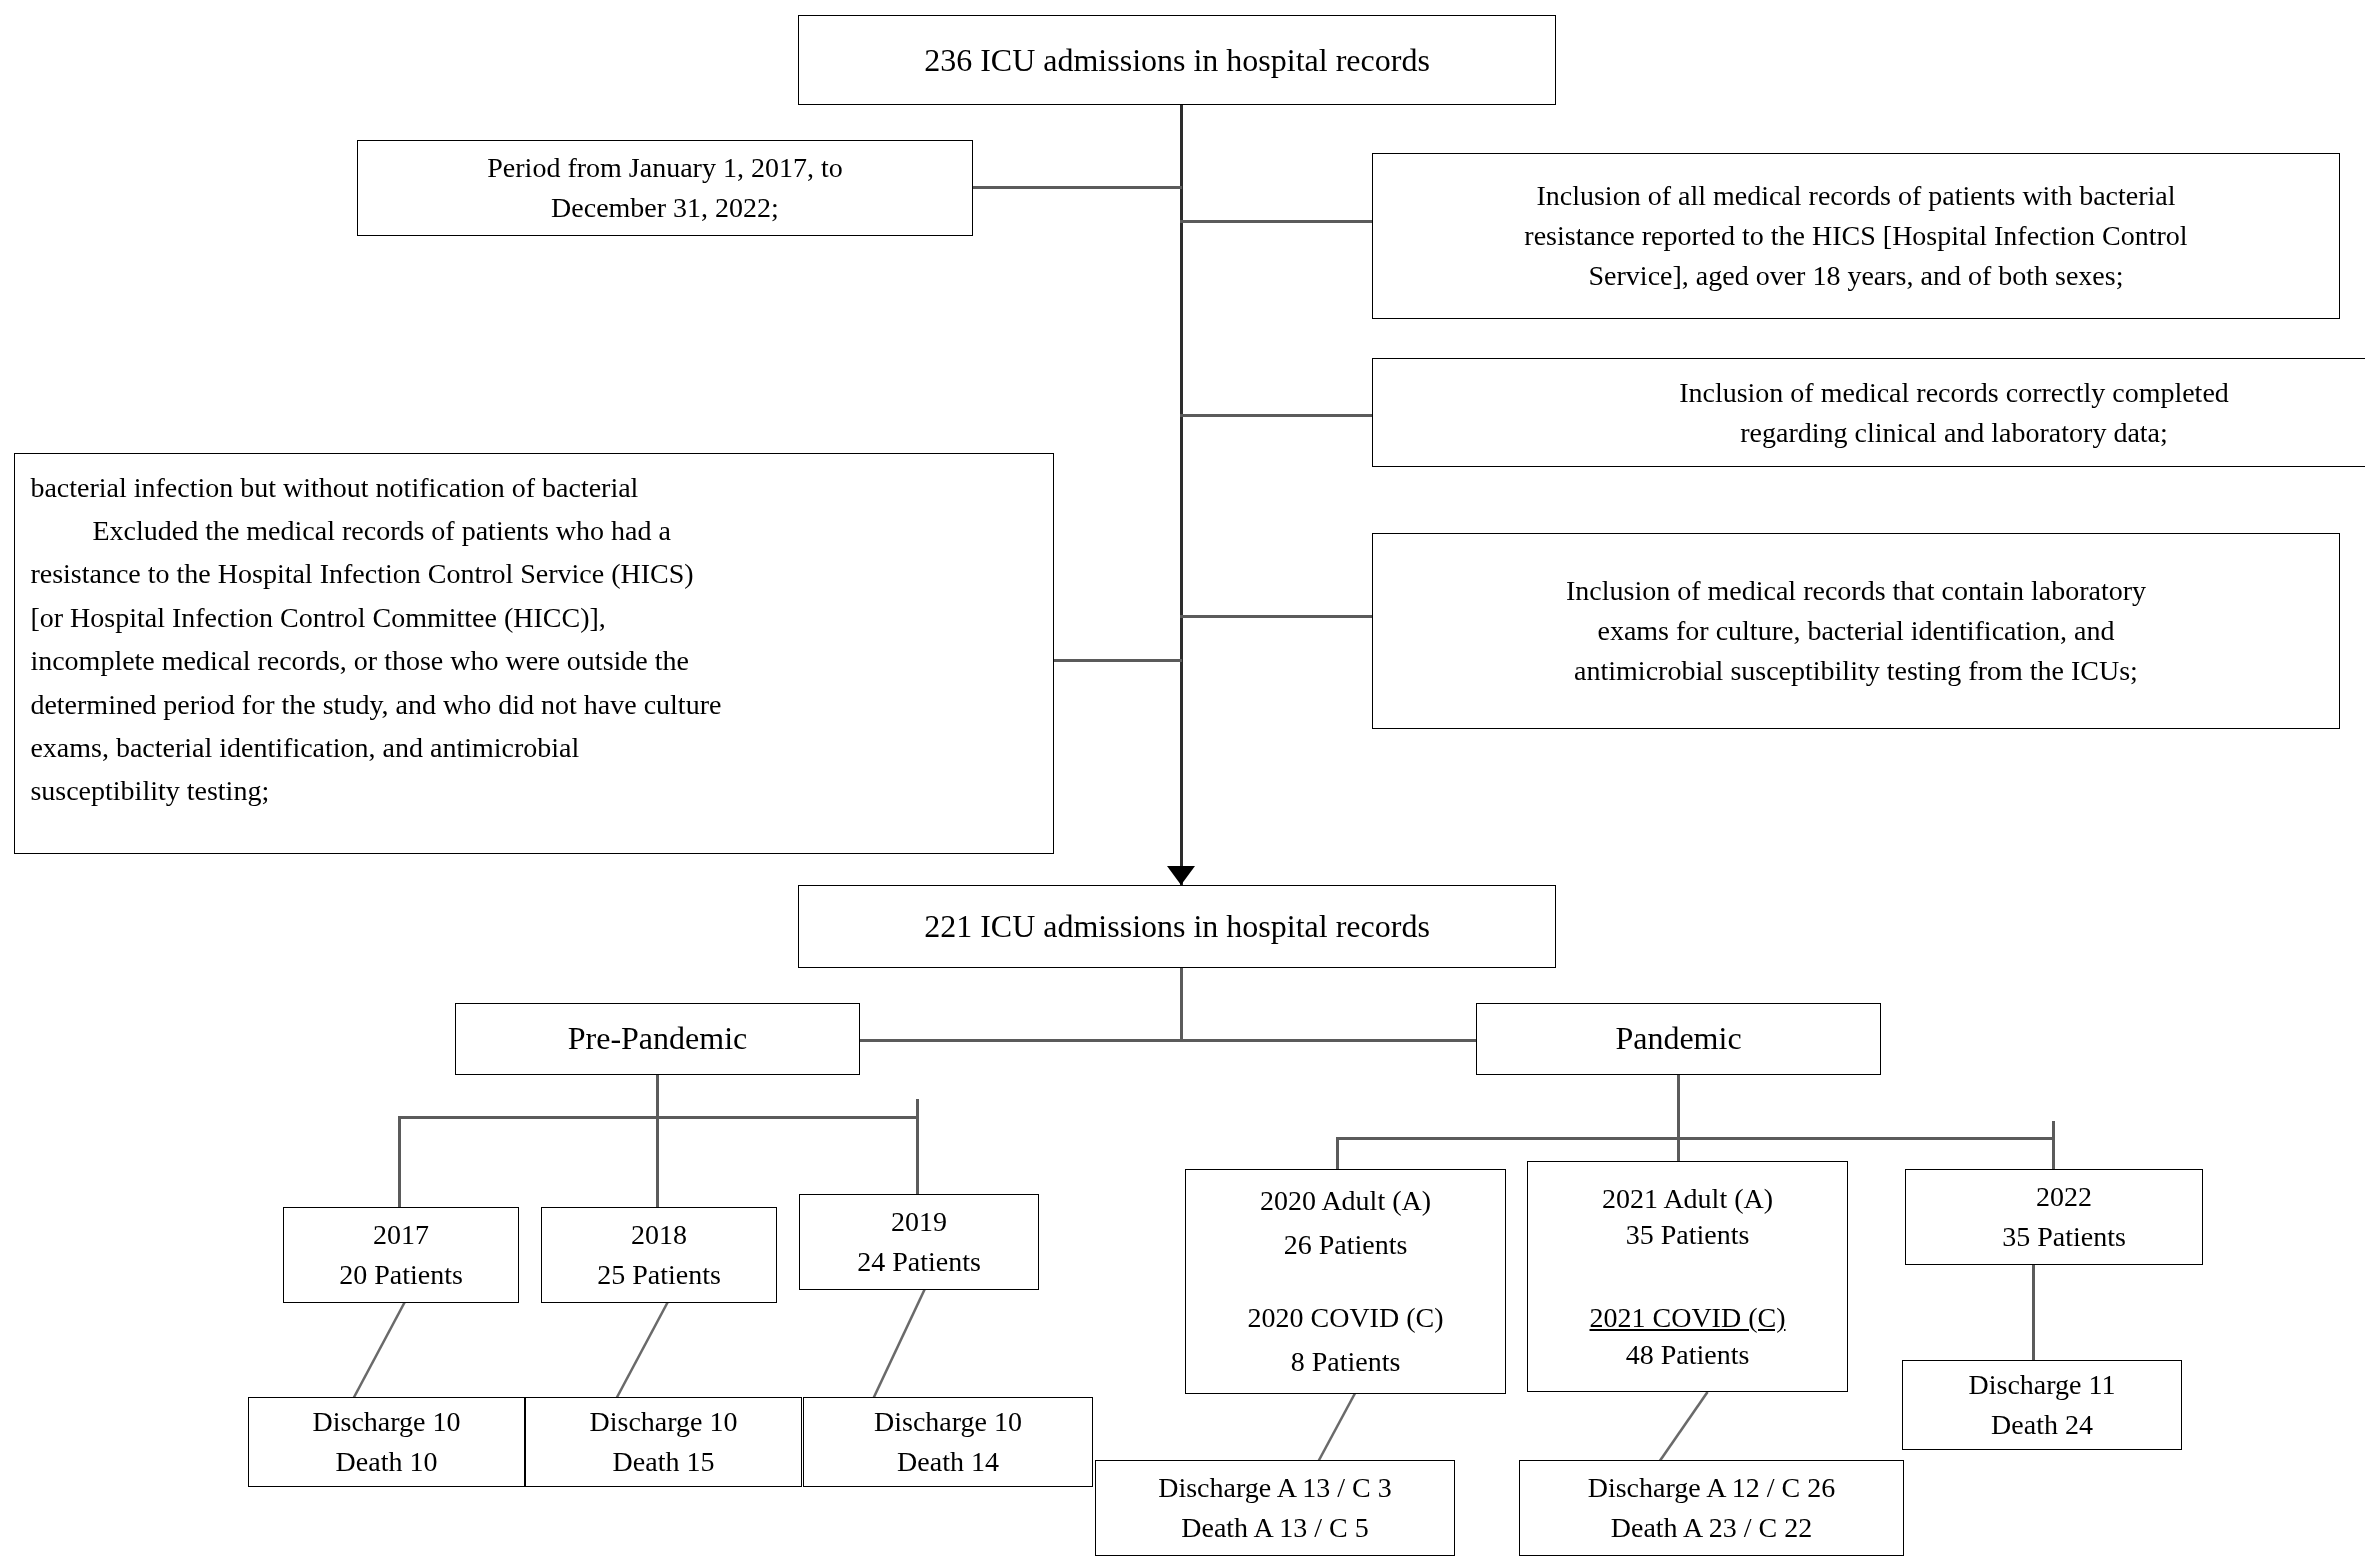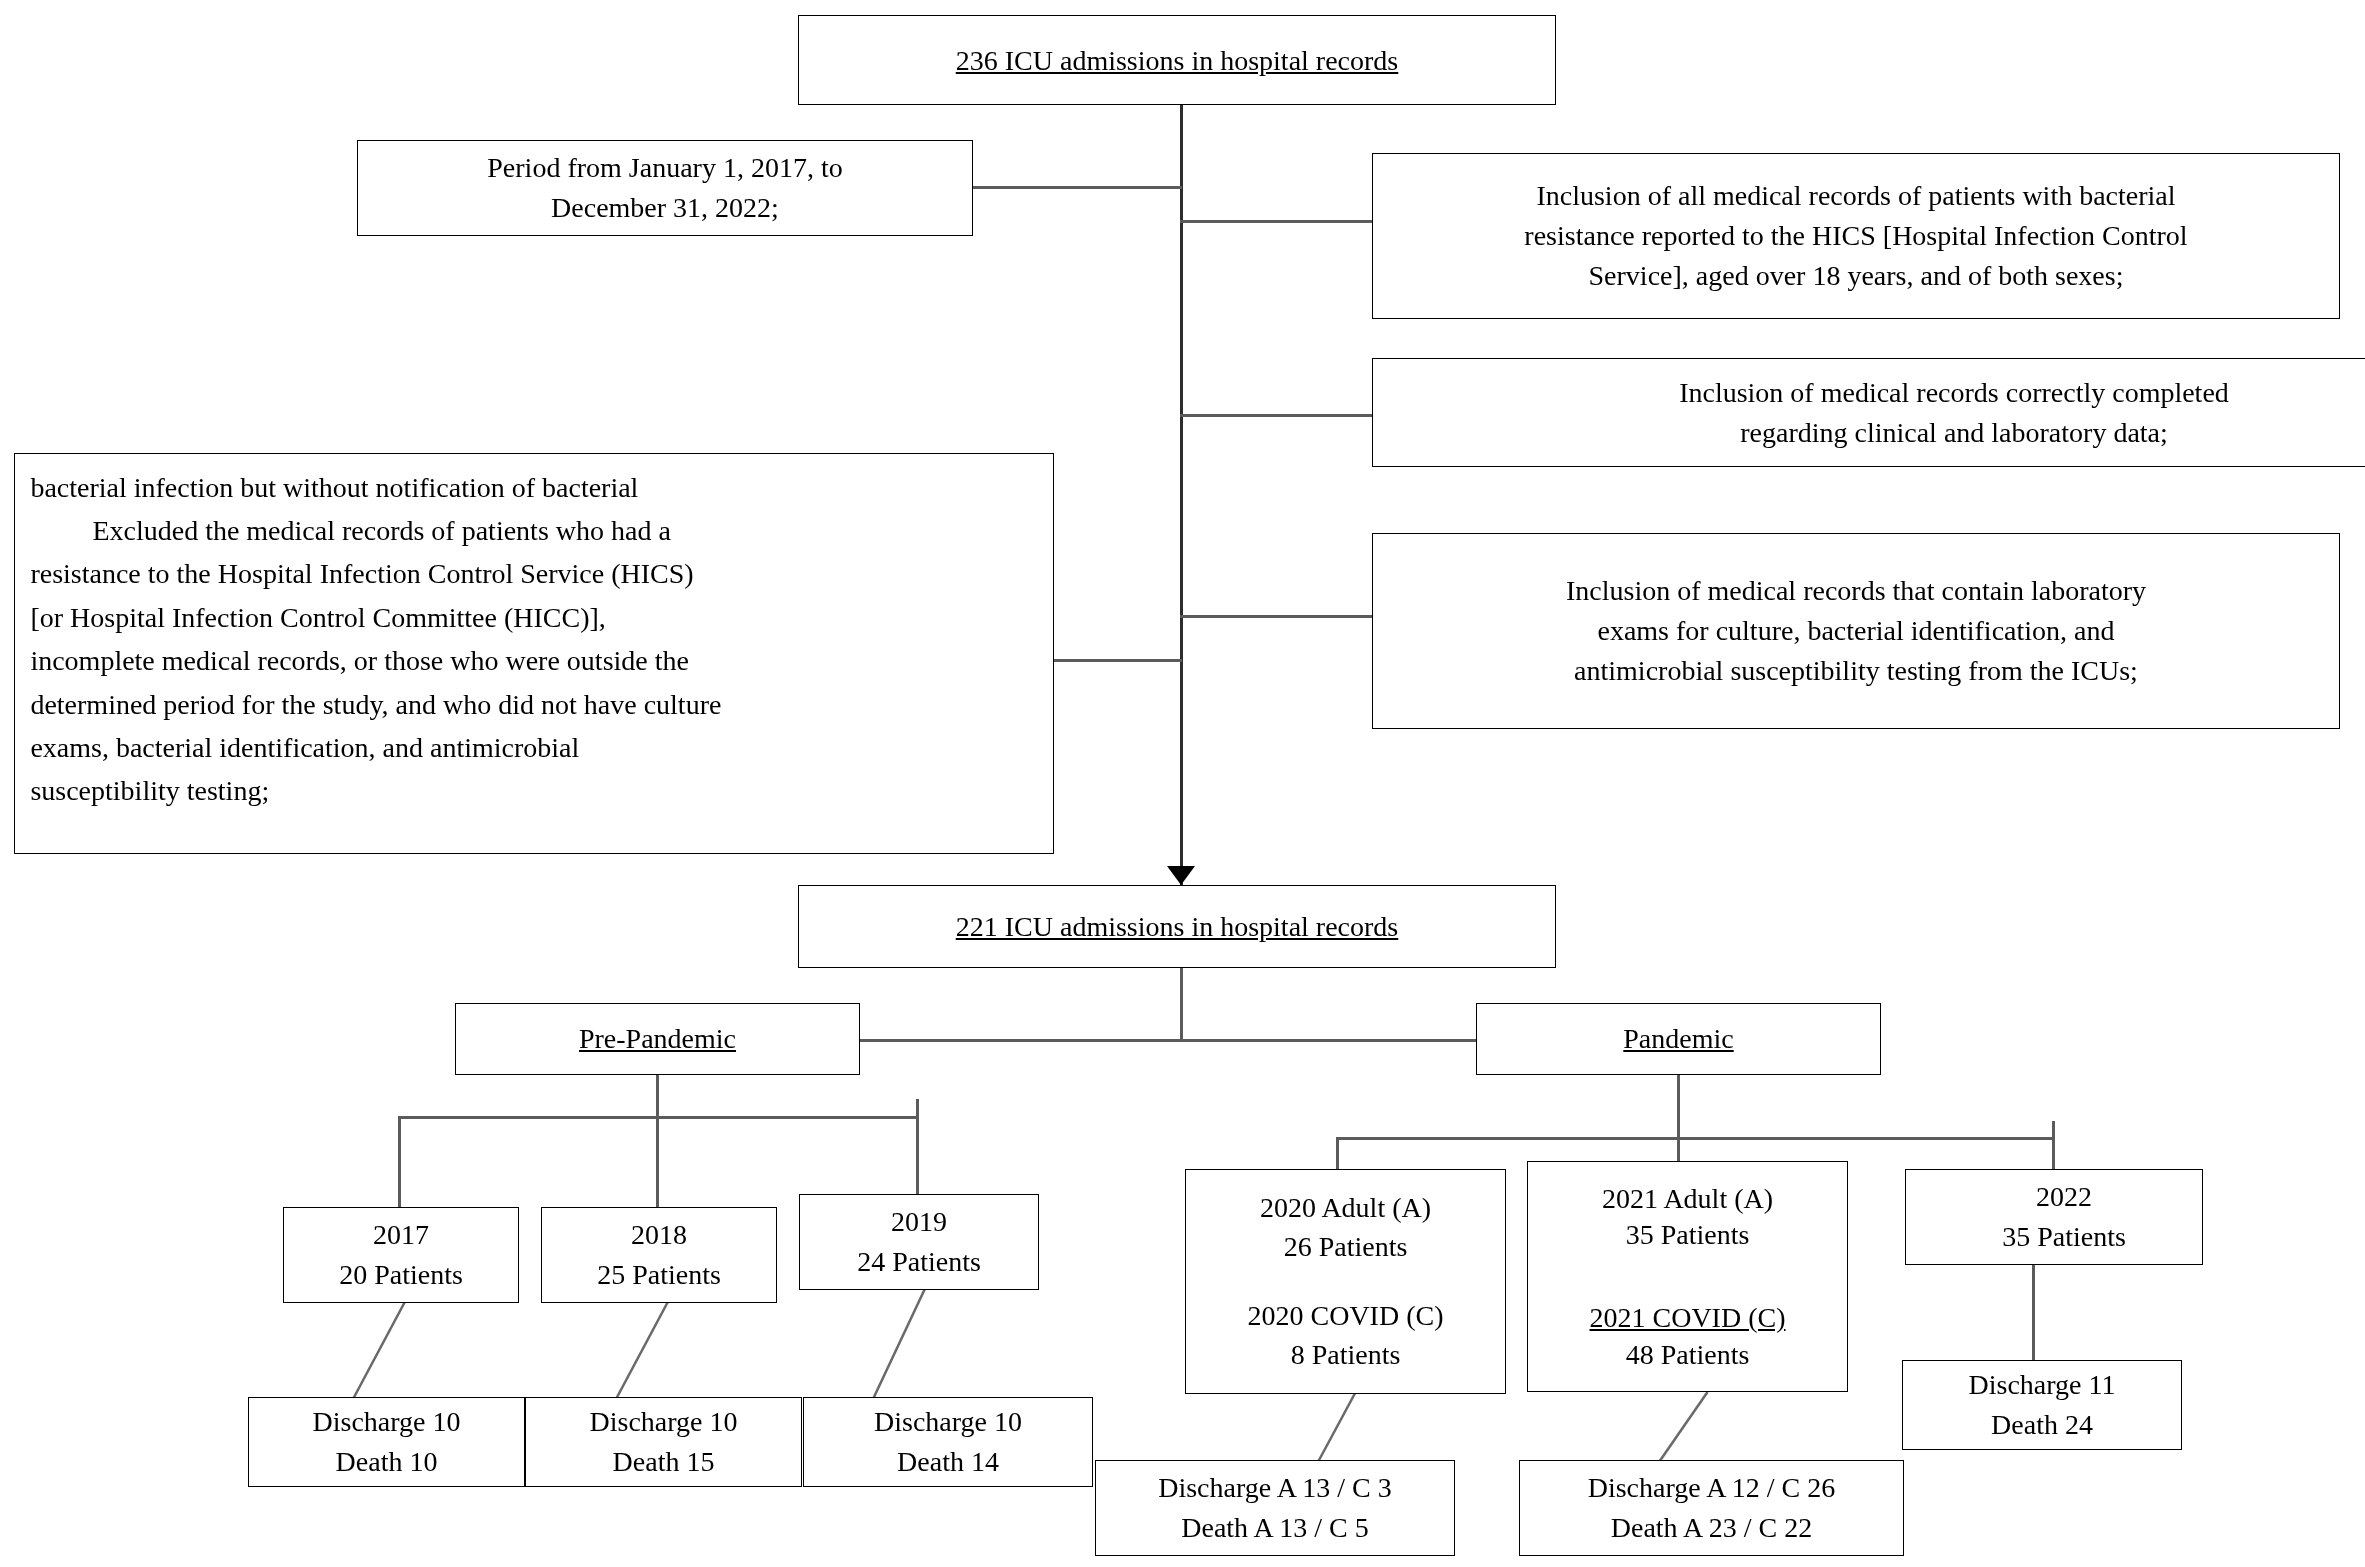--- a/index.html
+++ b/index.html
@@ -30,21 +30,21 @@
     z-index: 5;
   }
   .box .ln { display: block; width: 100%; }
   .box.just {
     display: block;
     text-align: justify;
     line-height: 1.55;
   }
   .box.just .ln { display: block; }
   .f44 { font-size: 28px; }
-  .f46 { font-size: 28px; text-decoration: underline; }
+  .f46 { font-size: 32px; }
 
   .vline {
     position: absolute;
     background: #5b5b5b;
     width: 2.6px;
     z-index: 1;
   }
   .hline {
     position: absolute;
     background: #5b5b5b;
@@ -180,21 +180,21 @@
     <span class="ln">Discharge  10</span>
     <span class="ln">Death 14</span>
   </div>
 
   <div class="vline" style="left:1677px; top:1075px; height:63px;"></div>
   <div class="hline" style="left:1336px; top:1137px; width:719px;"></div>
   <div class="vline" style="left:1336px; top:1137px; height:72px;"></div>
   <div class="vline" style="left:1677px; top:1137px; height:64px;"></div>
   <div class="vline" style="left:2052px; top:1121px; height:87px;"></div>
 
-  <div class="box f44" style="left:1185px; top:1169px; width:321px; height:225px; justify-content:space-between; padding:18px 0;">
+  <div class="box f44" style="left:1185px; top:1169px; width:321px; height:225px; justify-content:space-between; padding:11px 0;">
     <span class="ln">2020 Adult (A)</span>
     <span class="ln" style="margin-top:-3.9px;">26 Patients</span>
     <span class="ln" style="margin-top:26px;">2020 COVID (C)</span>
     <span class="ln" style="margin-top:-3.9px;">8 Patients</span>
   </div>
 
   <div class="box f44" style="left:1527px; top:1161px; width:321px; height:231px; justify-content:space-between; padding:16.7px 0;">
     <span class="ln">2021 Adult (A)</span>
     <span class="ln" style="margin-top:-3.9px;">35 Patients</span>
     <span class="ln" style="margin-top:42px;text-decoration:underline;">2021 COVID (C)</span>

